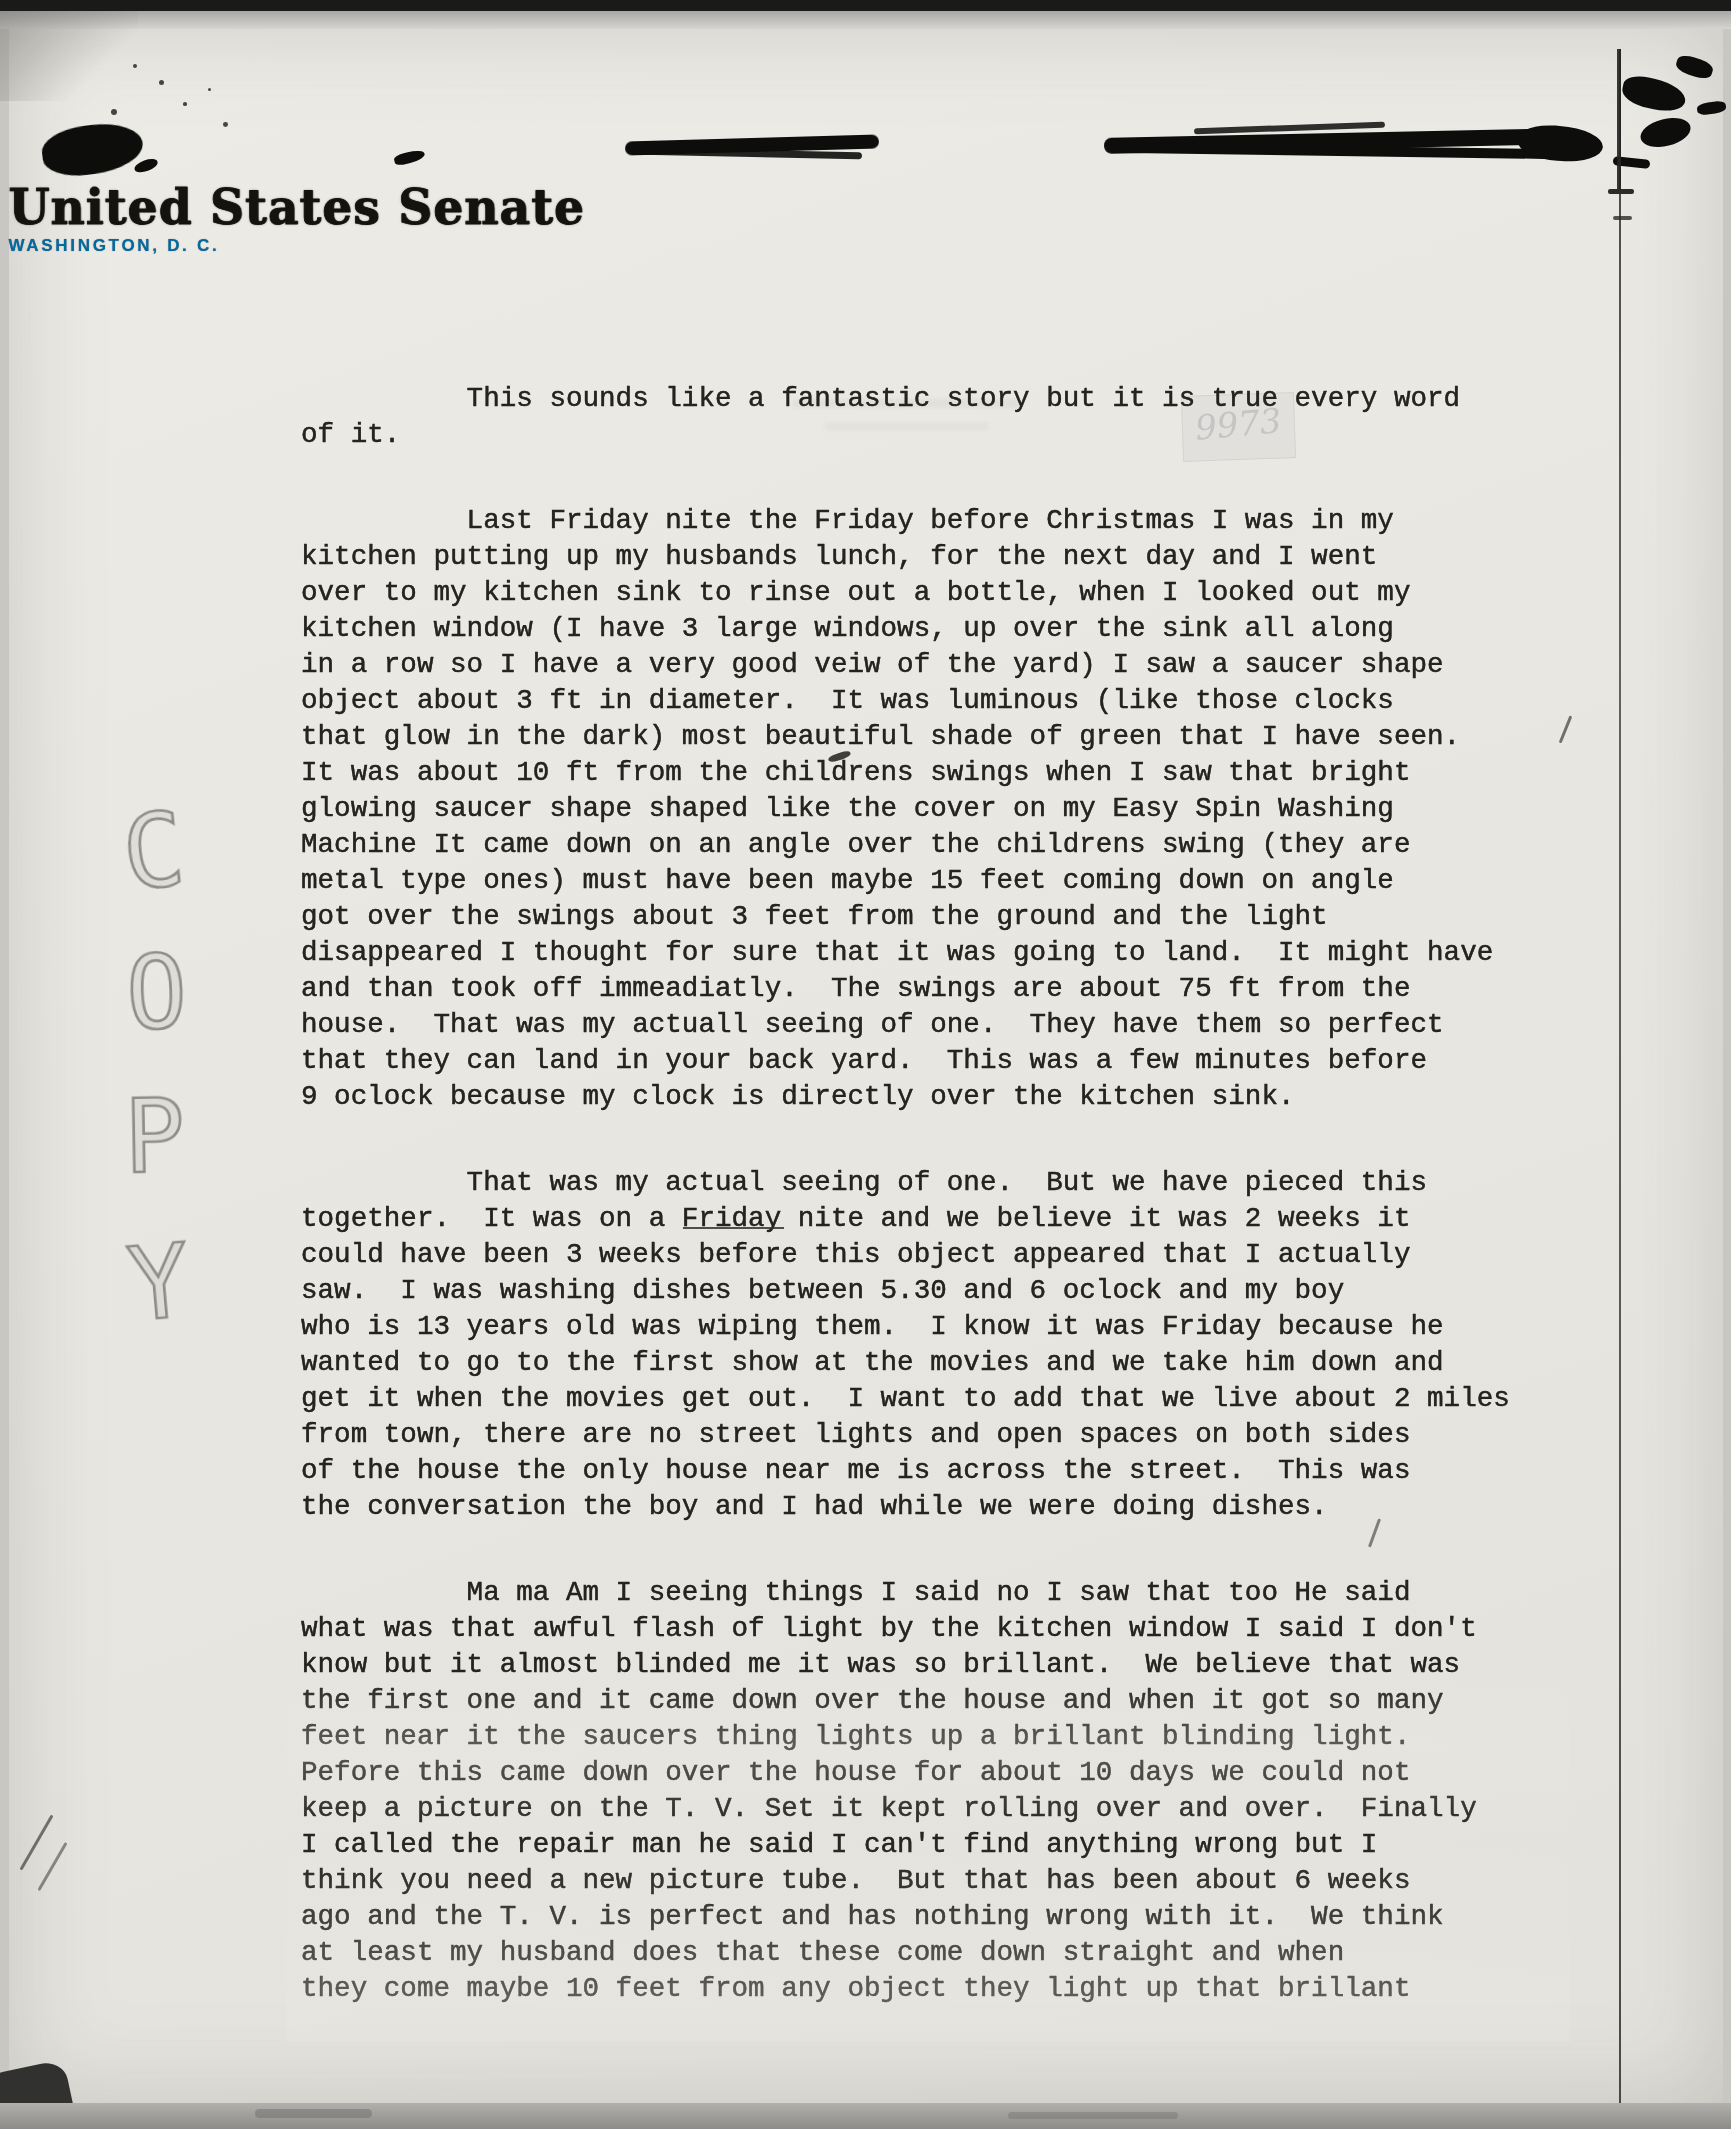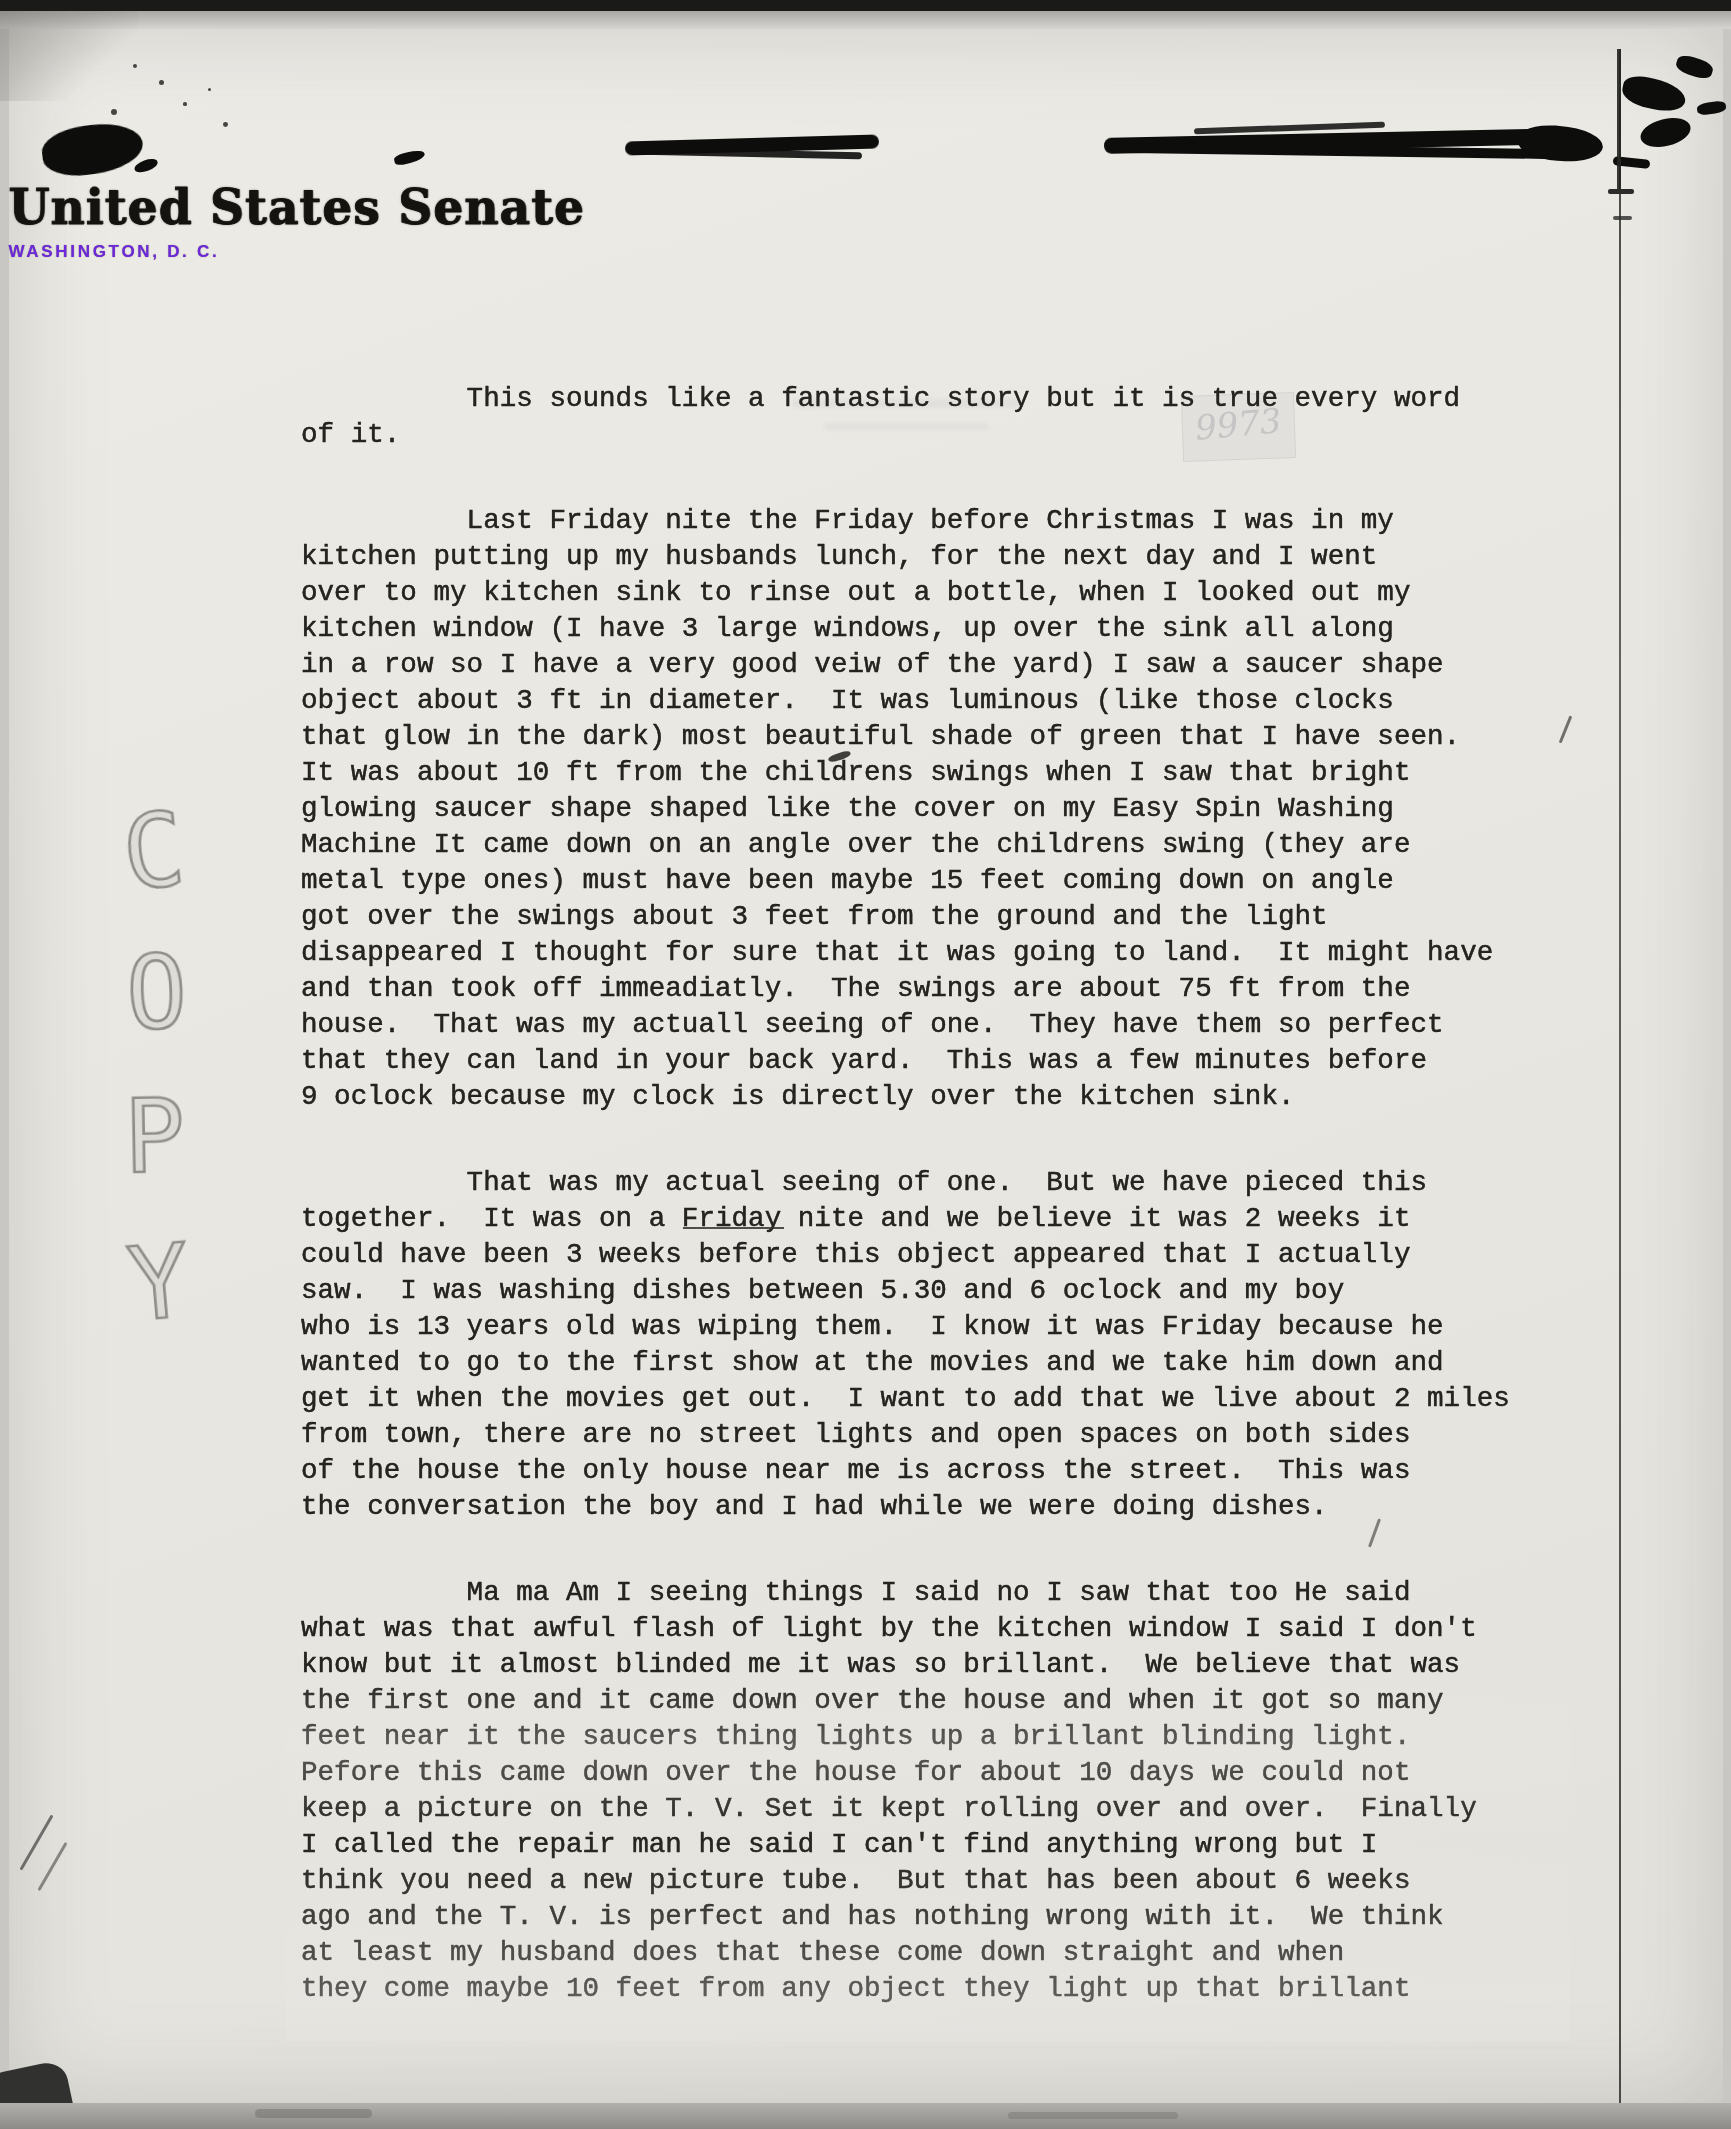--- a/index.html
+++ b/index.html
@@ -63,26 +63,26 @@
     font-family: "DejaVu Serif", "Liberation Serif", serif;
     font-weight: bold;
     font-size: 47px;
     letter-spacing: 1.1px;
     line-height: 53px;
     -webkit-text-stroke: 0.8px #15130f;
     text-shadow: 0 0 2.1px rgba(12,10,6,.65), 1.1px 0.5px 0 rgba(12,10,6,.45);
     transform: scaleY(1.04);
   }
   .lh-loc {
-    margin-top: 9px;
+    margin-top: 3px;
     font-family: "Liberation Sans", sans-serif;
     font-weight: bold;
     font-size: 17px;
     letter-spacing: 2.7px;
-    color: #6d28d9;
+    color: #0369a1;
     text-shadow: 0 0 1.1px rgba(20,18,14,.5);
   }
 
   
   .body-text {
     position: absolute; left: 301px; top: 381px; width: 1284px;
     color: #262420;
     font-size: 27.6px;
     line-height: 36px;
     -webkit-text-stroke: 0.4px #262420;

